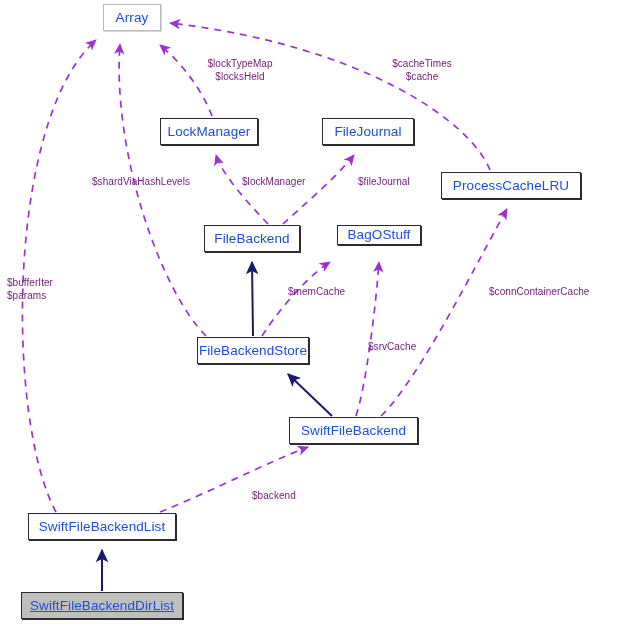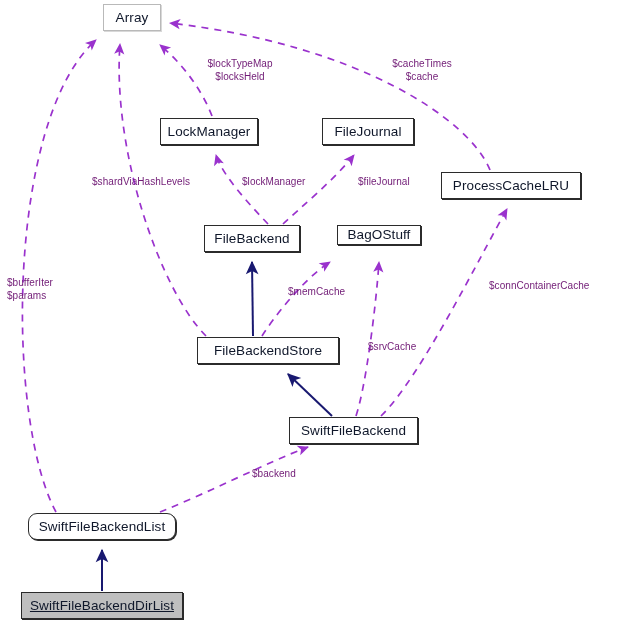--- a/index.html
+++ b/index.html
@@ -28,21 +28,21 @@
   .node {
     position: absolute;
     box-sizing: border-box;
     display: flex;
     align-items: center;
     justify-content: center;
     background: #ffffff;
     border: 1px solid #2b2b2b;
     box-shadow: 1px 1px 0 0 #2b2b2b;
     font-size: 13.5px;
-    color: #0f172a;
+    color: #1d4ed8;
     line-height: 1;
     white-space: nowrap;
     letter-spacing: 0.1px;
   }
   .node.extern {
     border: 1px solid #b9b9b9;
     box-shadow: 1px 1px 0 0 #d8d8d8;
   }
   .node.highlight {
     background: #bfbfbf;
@@ -124,29 +124,29 @@
   </div>
 
   <div class="node" style="left:204px; top:225px; width:96px; height:27px;">
     <span>FileBackend</span>
   </div>
 
   <div class="node" style="left:337px; top:225px; width:84px; height:20px;">
     <span>BagOStuff</span>
   </div>
 
-  <div class="node" style="left:197px; top:337px; width:142px; height:27px;">
+  <div class="node" style="left:197px; top:337px; width:112px; height:27px;">
     <span>FileBackendStore</span>
   </div>
 
   <div class="node" style="left:289px; top:417px; width:129px; height:27px;">
     <span>SwiftFileBackend</span>
   </div>
 
-  <div class="node" style="left:28px; top:513px; width:148px; height:27px;border-radius:9px;">
+  <div class="node" style="left:28px; top:513px; width:148px; height:27px;">
     <span>SwiftFileBackendList</span>
   </div>
 
   <div class="node highlight" style="left:21px; top:592px; width:162px; height:27px;">
     <span>SwiftFileBackendDirList</span>
   </div>
 
   <div class="edge-label center" style="left:186px; top:58px; width:108px;">$lockTypeMap
 $locksHeld</div>
 
@@ -157,19 +157,19 @@
 
   <div class="edge-label left" style="left:242px; top:176px; width:88px;">$lockManager</div>
 
   <div class="edge-label left" style="left:358px; top:176px; width:78px;">$fileJournal</div>
 
   <div class="edge-label left" style="left:7px; top:277px; width:86px;">$bufferIter
 $params</div>
 
   <div class="edge-label left" style="left:288px; top:286px; width:78px;">$memCache</div>
 
-  <div class="edge-label left" style="left:489px; top:280px; width:134px;">$connContainerCache</div>
+  <div class="edge-label left" style="left:489px; top:286px; width:134px;">$connContainerCache</div>
 
   <div class="edge-label left" style="left:368px; top:341px; width:68px;">$srvCache</div>
 
-  <div class="edge-label left" style="left:252px; top:468px; width:66px;">$backend</div>
+  <div class="edge-label left" style="left:252px; top:490px; width:66px;">$backend</div>
 
 </div>
 
 </body></html>

